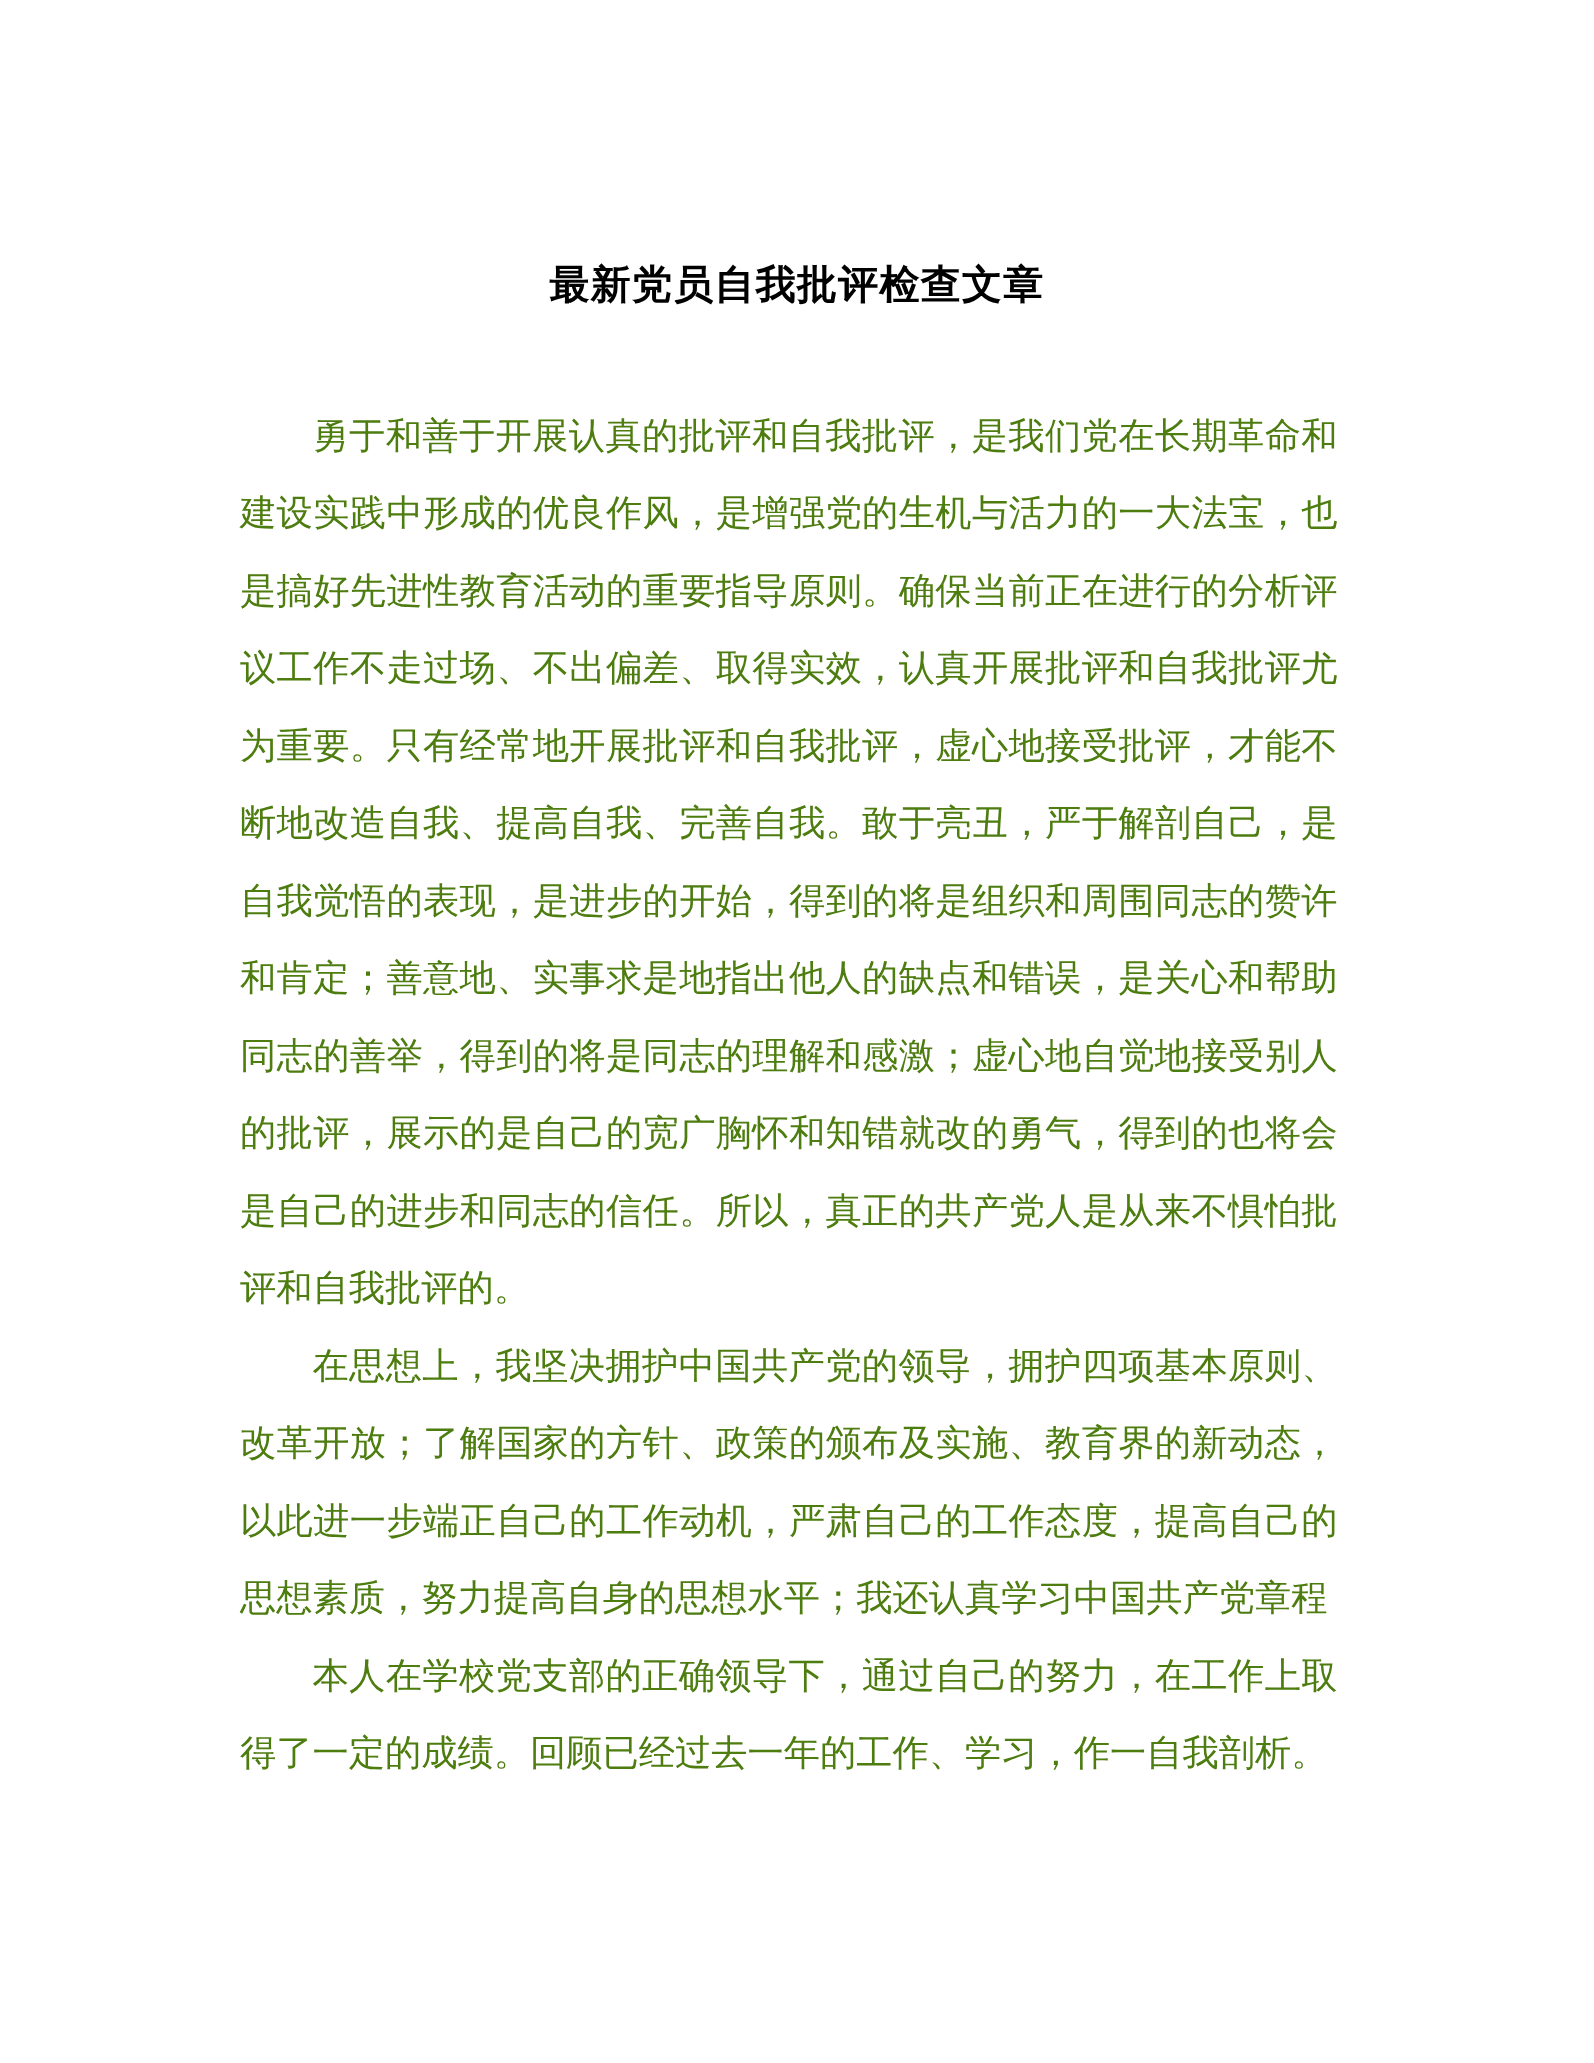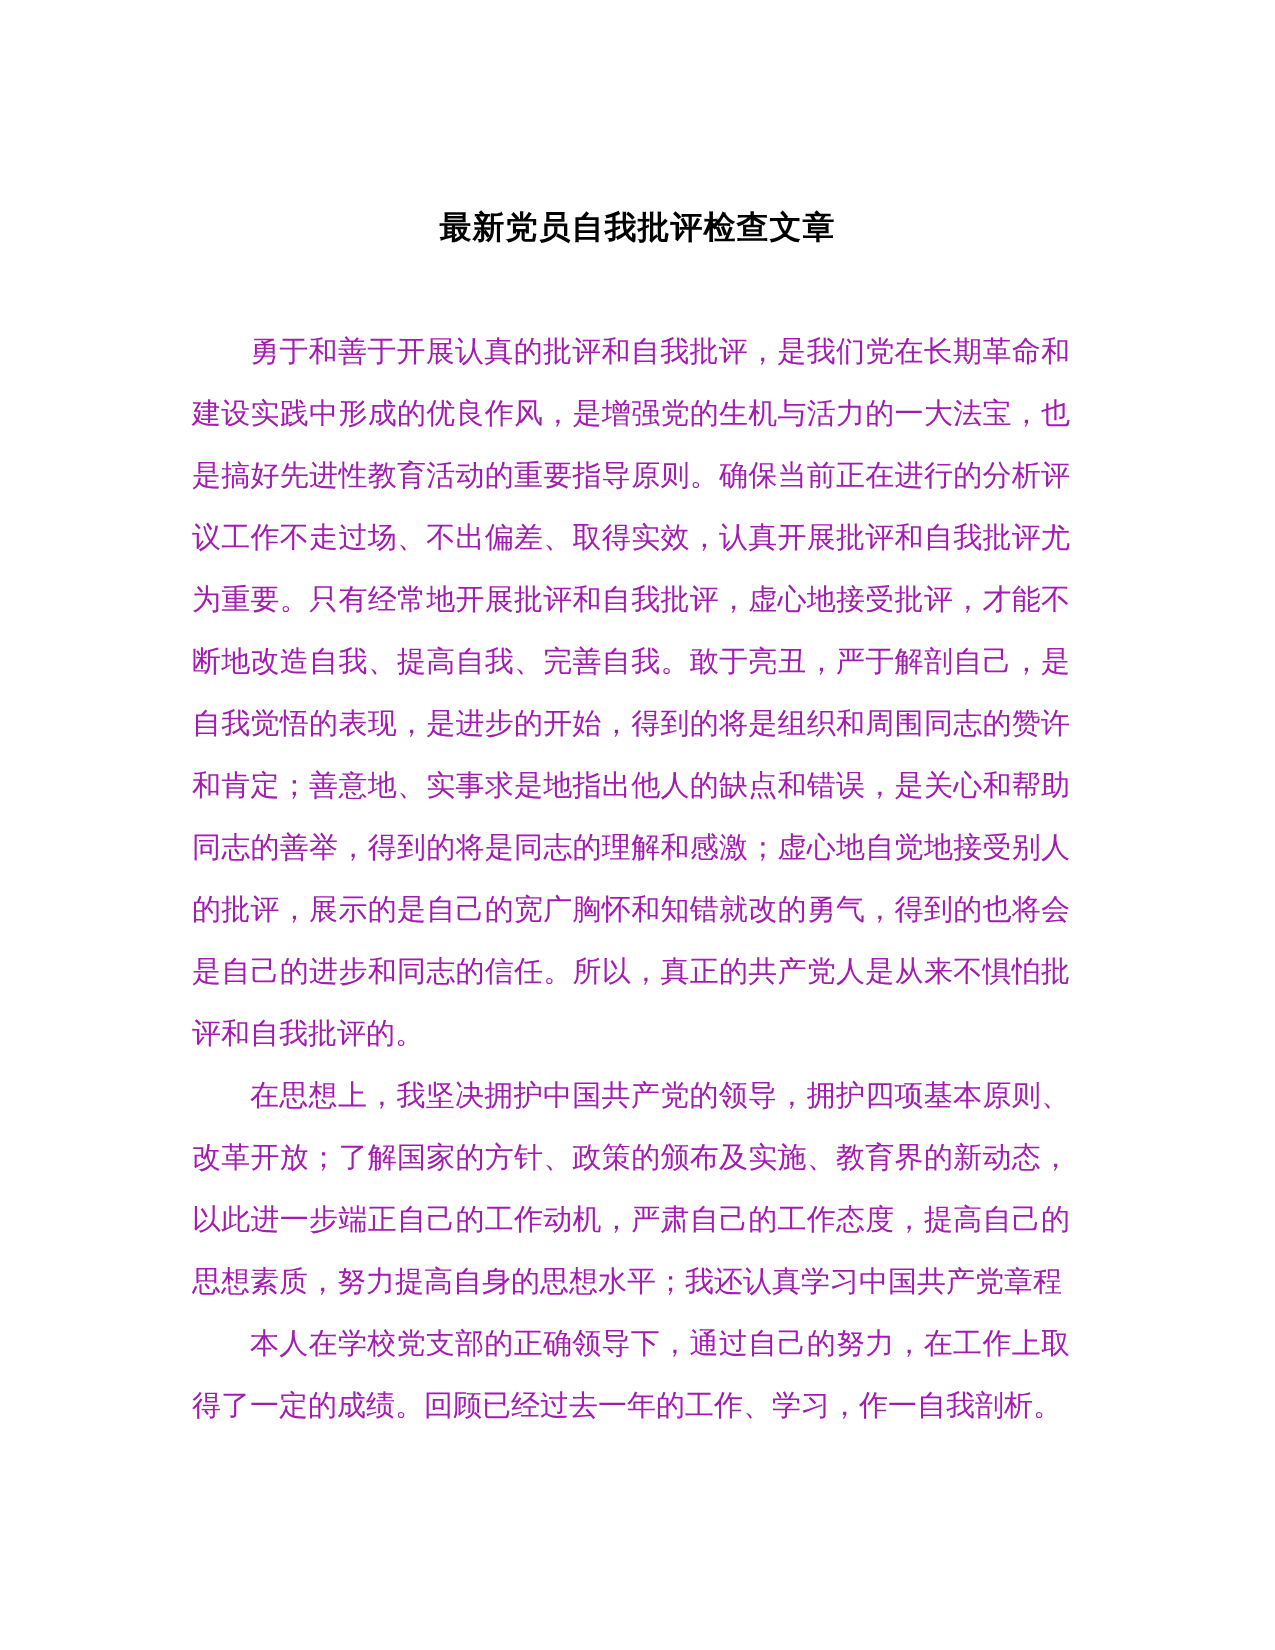--- a/index.html
+++ b/index.html
@@ -23,24 +23,24 @@
     font-weight: 700;
     font-size: 32px;
     line-height: 42px;
     letter-spacing: 1px;
     color: #000000;
   }
   .doc-body {
     margin-top: 72px;
     margin-left: 192px;
     width: 878px;
-    font-family: Liberation Serif, serif;
+    font-family: Liberation Mono, monospace;
     font-size: 29px;
     line-height: 62px;
-    color: #a21caf;
+    color: #4d7c0f;
     text-align: justify;
     text-justify: inter-ideograph;
   }
   .doc-body p {
     margin: 0;
     padding: 0;
     text-indent: 2em;
   }
 </style>
 </head>

